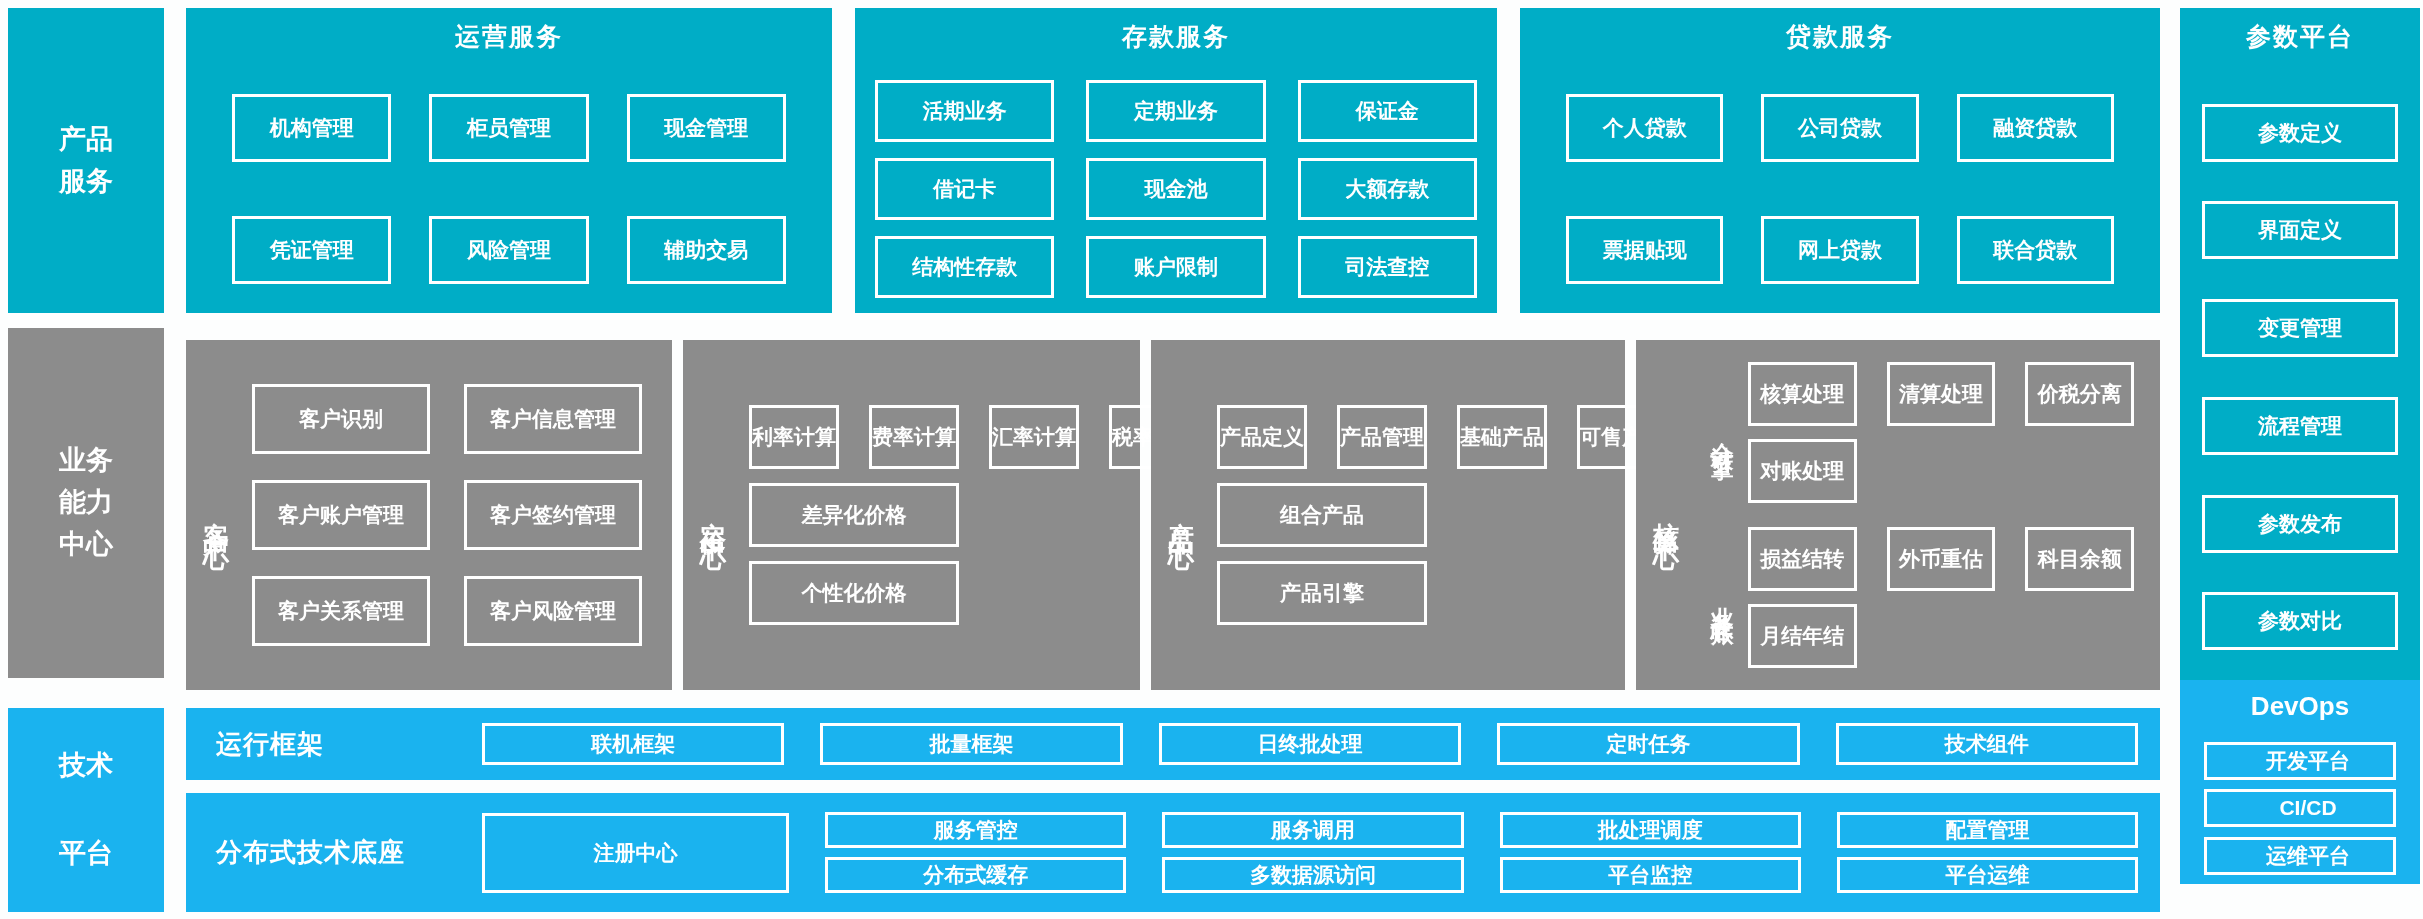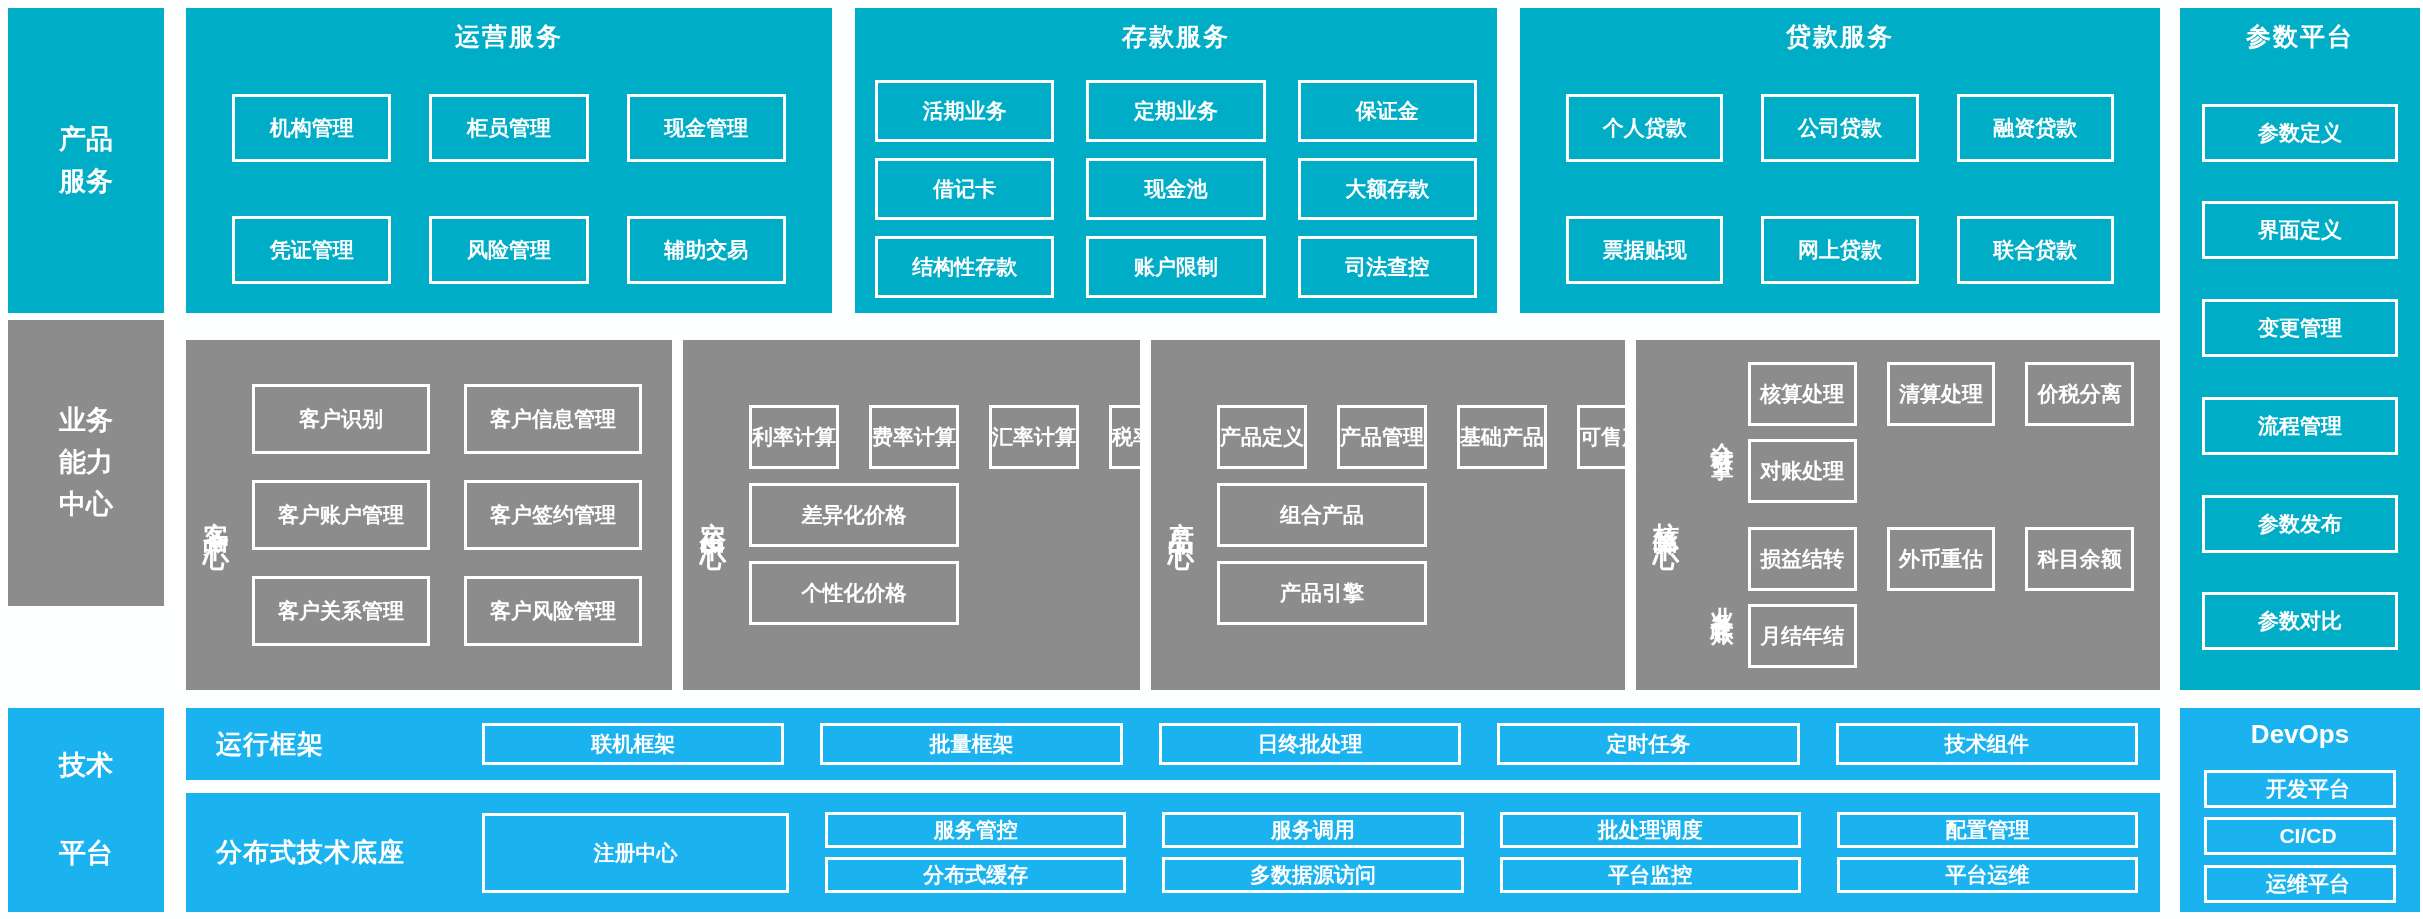--- a/index.html
+++ b/index.html
@@ -69,21 +69,21 @@
 </style>
 </head>
 <body>
 
 <div class="stage">
 
   <div class="sec teal rail" style="left:8px;top:8px;width:156px;height:305px;">
     <div>产品</div>
     <div>服务</div>
   </div>
-  <div class="sec gray rail" style="left:8px;top:320px;width:156px;height:286px;">
+  <div class="sec gray rail" style="left:8px;top:328px;width:156px;height:350px;">
     <div>业务</div>
     <div>能力</div>
     <div>中心</div>
   </div>
   <div class="sec blue rail" style="left:8px;top:708px;width:156px;height:204px;gap:46px;">
     <div>技术</div>
     <div>平台</div>
   </div>
 
   <div class="sec teal panel" style="left:186px;top:8px;width:646px;height:305px;">
@@ -225,21 +225,21 @@
     <div class="pair-col">
       <div class="box">批处理调度</div>
       <div class="box">平台监控</div>
     </div>
     <div class="pair-col">
       <div class="box">配置管理</div>
       <div class="box">平台运维</div>
     </div>
   </div>
 
-  <div class="sec blue panel devops-stack" style="left:2180px;top:708px;width:240px;height:204px;justify-content:space-between;">
+  <div class="sec blue panel devops-stack" style="left:2180px;top:680px;width:240px;height:204px;justify-content:space-between;">
     <div class="devops-title">DevOps</div>
     <div class="stack-spacer"></div>
     <div class="box">开发平台</div>
     <div class="stack-spacer"></div>
     <div class="box">CI/CD</div>
     <div class="stack-spacer"></div>
     <div class="box">运维平台</div>
     <div class="stack-spacer"></div>
   </div>
 

